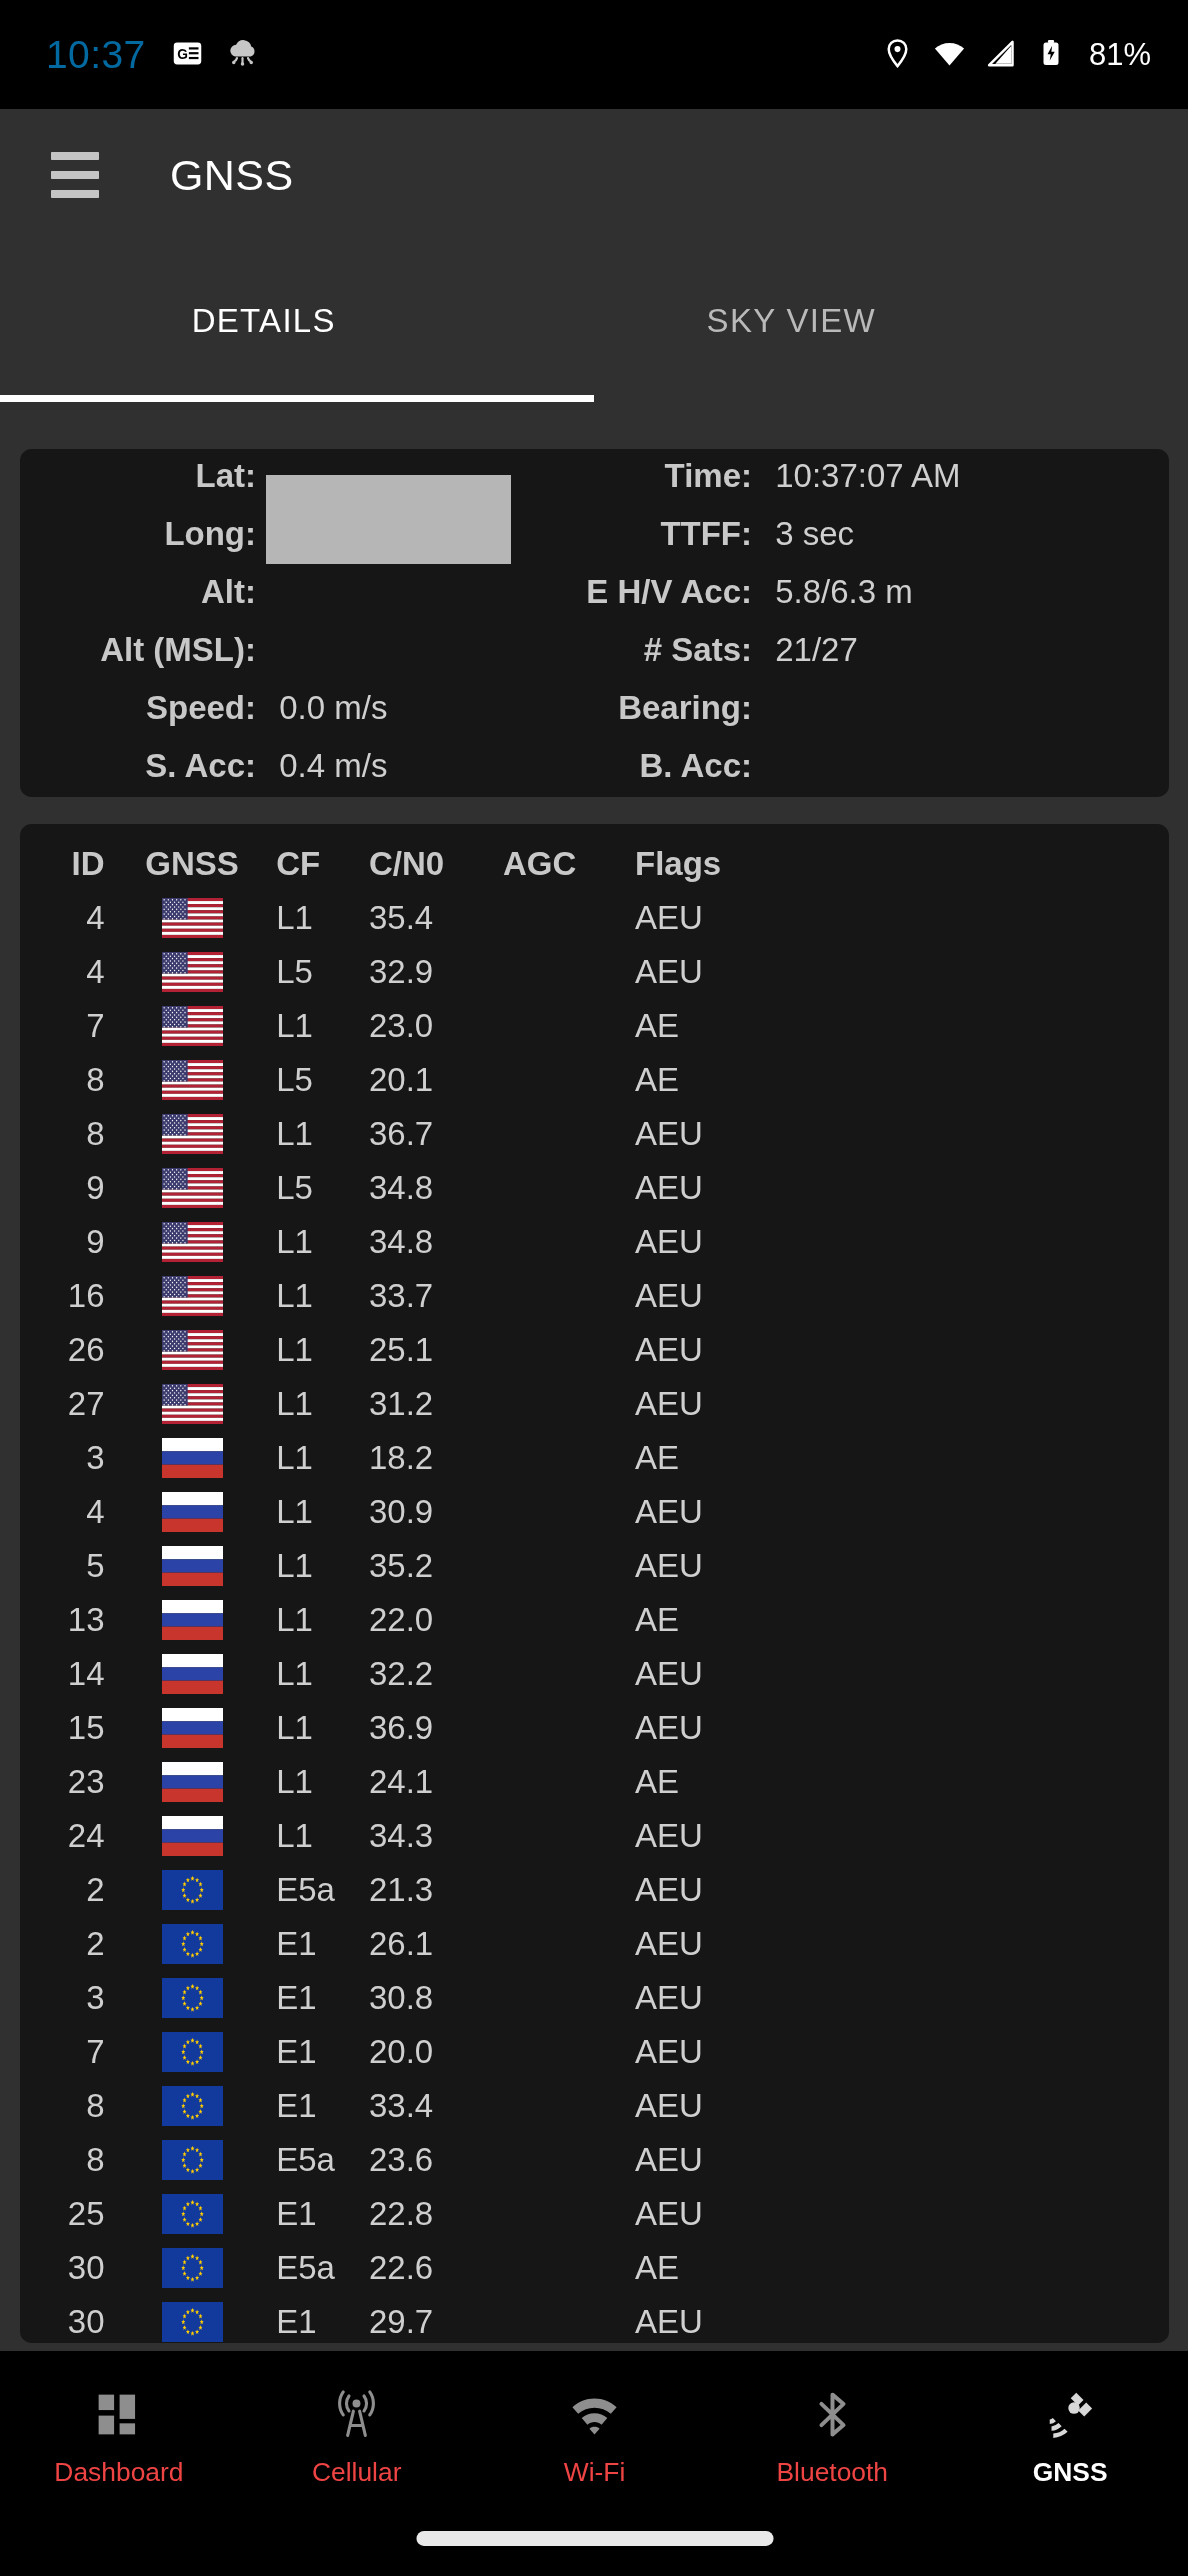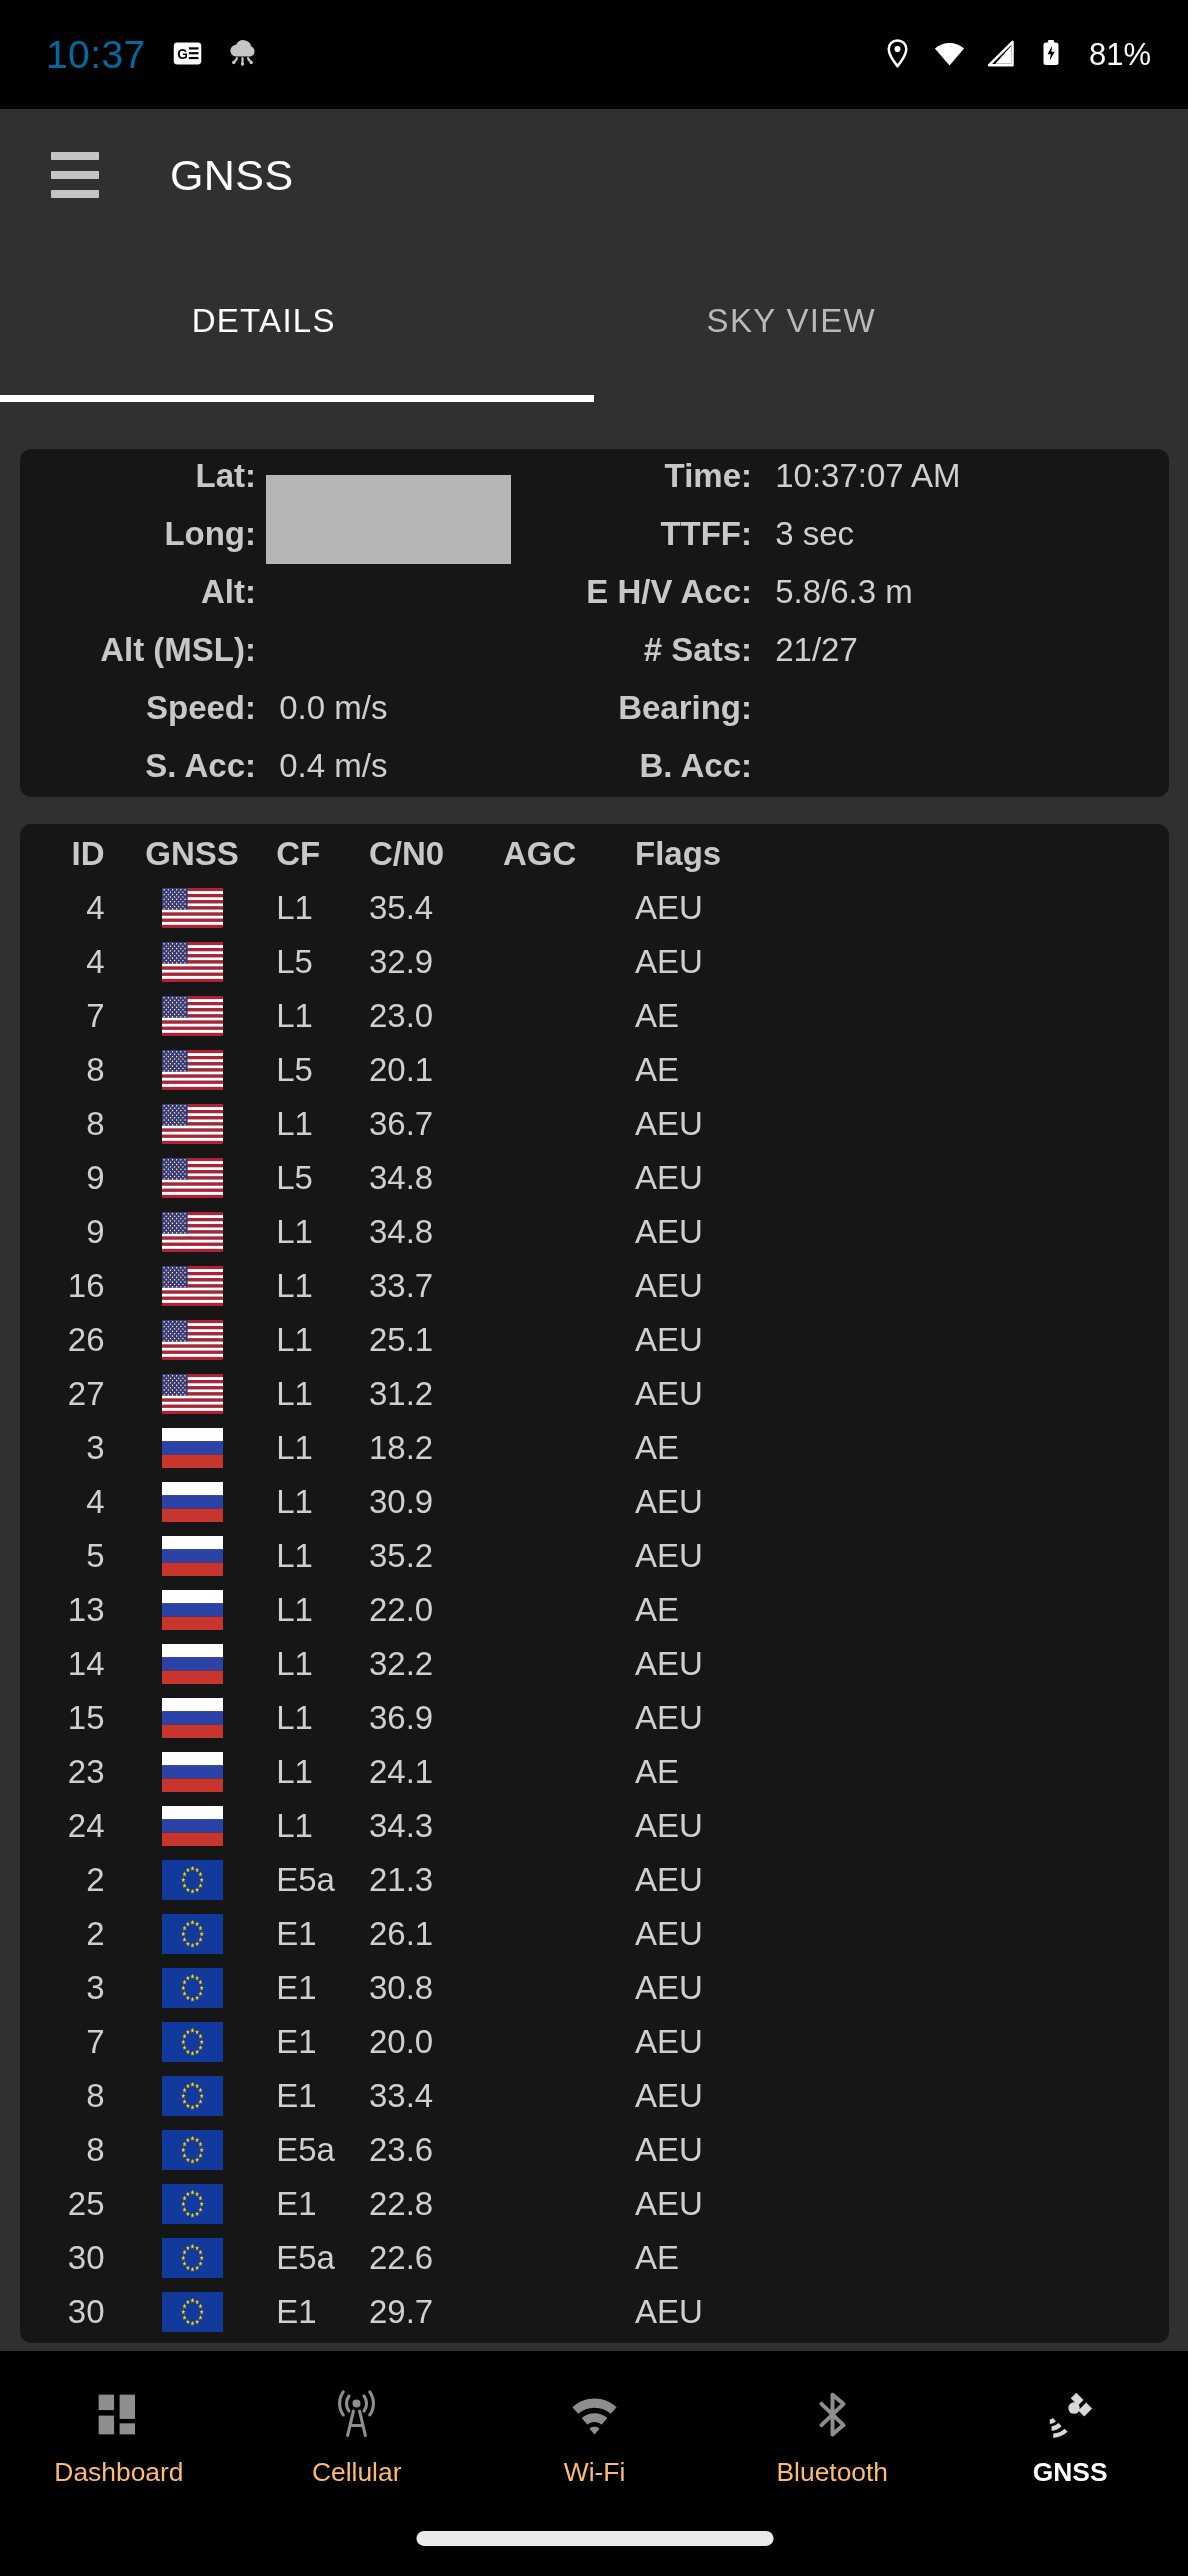--- a/index.html
+++ b/index.html
@@ -70,21 +70,21 @@
   .info-val{
     text-align:left; color:#cfcfcf; font-size:33px; font-weight:400;
     height:54px; line-height:54px; padding-left:13.2px; white-space:nowrap;
   }
   .redact{
     position:absolute; left:246px; top:26.4px; width:245px; height:89px;
     background:#b6b6b6;
   }
 
   
-  .sat-table{ width:100%; padding-top:3px; }
+  .sat-table{ width:100%; padding-top:13px; }
   .sat-row{
     display:grid;
     grid-template-columns: 101px 142px 91px 149px 112px 20px 1fr;
     align-items:center;
     height:54px;
   }
   .sat-row .c{ font-size:33px; color:#cfcfcf; white-space:nowrap; }
   .hdr .c{ font-weight:700; color:#c8c8c8; }
   .c-id{ text-align:right; padding-right:16.5px; }
   .c-gnss{ display:flex; justify-content:center; align-items:center; }
@@ -100,21 +100,21 @@
   
   .bottomnav{
     position:absolute; left:0; top:2351px; width:1189px; height:225px;
     background:#000;
   }
   .nav-items{ display:flex; height:170px; }
   .nav-item{
     flex:1; display:flex; flex-direction:column; align-items:center;
     justify-content:center; gap:11.6px; cursor:pointer;
   }
-  .nav-label{ font-size:26.4px; color:#fdba74; }
+  .nav-label{ font-size:26.4px; color:#ef4444; }
   .nav-item.active .nav-label{ color:#fff; font-weight:700; }
   .nav-icon{ height:61px; display:flex; align-items:center; justify-content:center; }
   .gesture-bar{
     position:absolute; left:50%; transform:translateX(-50%);
     bottom:30px; width:357px; height:15px; background:#e9e9e9; border-radius:7.4px;
   }
 </style>
 </head>
 <body>
 

